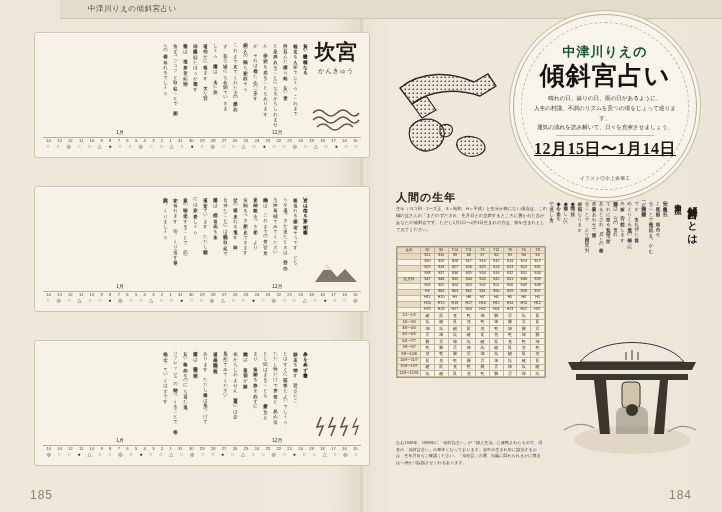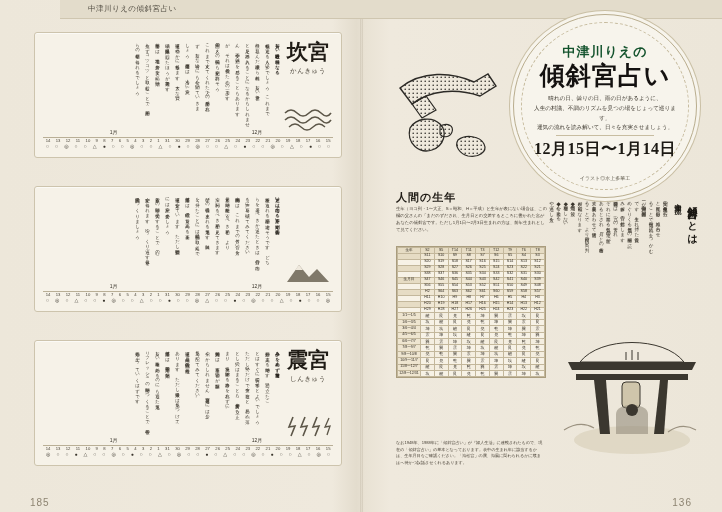--- a/index.html
+++ b/index.html
@@ -19,29 +19,30 @@
   }
   
   .runhead{
     position:absolute;left:16px;top:0;width:706px;height:18px;
     background:#e3dccb;border-bottom:1px solid #cfc6b0;margin-left:44px;
   }
   .runhead span{
     position:absolute;left:28px;top:4px;font-size:7.5px;letter-spacing:.5px;color:#4b463c;
   }
   
-  .folio{position:absolute;bottom:4px;font-size:10px;color:#8d8471;letter-spacing:1px;}
+  .folio{position:absolute;bottom:10px;font-size:12px;color:#8d8471;letter-spacing:1px;}
   .folio.left{left:30px;}
   .folio.right{right:30px;}
 
   
   .block{
     position:absolute;left:34px;width:306px;height:124px;
     background:#f6f2e8;border:1px solid #cdc4ad;border-radius:3px;
     box-shadow:0 1px 0 rgba(255,255,255,.6) inset;
+    padding-left:28px;
   }
   .block.b1{top:32px;}
   .block.b2{top:186px;}
   .block.b3{top:340px;}
 
   .palace-name{
     position:absolute;right:10px;top:8px;width:46px;text-align:center;
   }
   .palace-kanji{
     font-family:"Liberation Serif", serif;
@@ -117,21 +118,21 @@
   .seal .t2{
     position:absolute;left:0;right:0;top:44px;text-align:center;
     font-family:Liberation Mono, monospace;font-size:25px;font-weight:700;color:#141110;letter-spacing:1px;
   }
   .seal .t3{
     position:absolute;left:18px;right:18px;top:79px;text-align:center;
     font-size:5.6px;line-height:1.75;color:#3c372e;
   }
   .seal .t4{
     position:absolute;left:0;right:0;top:124px;text-align:center;
-    font-family:"Liberation Serif", serif;font-size:16px;font-weight:700;color:#1b1813;letter-spacing:.5px;
+    font-family:"Liberation Serif", serif;font-size:16px;font-weight:700;color:#1b1813;letter-spacing:.5px;text-decoration:underline;
   }
   .seal .t5{
     position:absolute;left:0;right:0;bottom:16px;text-align:center;
     font-size:5px;color:#5a5446;
   }
   .seal .rule{
     position:absolute;left:42px;right:42px;top:120px;height:1px;background:#c8bda1;
   }
 
   
@@ -412,24 +413,20 @@
         <div class="vcol">対人関係では、率直な物言いが誤解を</div>
         <div class="vcol">招くかもしれません。言葉選びには少し</div>
         <div class="vcol">気を配ってみてください。</div>
         <div class="vcol">金運は上昇傾向。臨時収入の可能性も</div>
         <div class="vcol">あります。ただし浪費には気をつけて。</div>
         <div class="vcol">健康面では、運動不足の解消を。</div>
         <div class="vcol">新しい趣味を始めるのにも適した運気。</div>
         <div class="vcol">リフレッシュの時間をつくることで、仕事の</div>
         <div class="vcol">効率も上がっていくはずです。</div>
       </div>
-    <div class="palace-name">
-      <div class="palace-kanji">震宮</div>
-      <div class="palace-kana">しんきゅう</div>
-    </div>
     <div class="palace-mark">
       <svg viewBox="0 0 50 26" width="50" height="26">
         <path d="M10 4 L6 14 L12 13 L8 23" stroke="#5c5648" fill="none" stroke-width="1.6"></path>
         <path d="M22 4 L18 14 L24 13 L20 23" stroke="#5c5648" fill="none" stroke-width="1.6"></path>
         <path d="M34 4 L30 14 L36 13 L32 23" stroke="#5c5648" fill="none" stroke-width="1.6"></path>
         <path d="M46 5 L42 14 L47 13 L44 22" stroke="#5c5648" fill="none" stroke-width="1.3"></path>
       </svg>
     </div>
     <div class="calstrip">
       <div class="cal-labels">
@@ -837,15 +834,15 @@
       <path d="M104 62 L98 116 L108 116 L112 62 Z" fill="#3b372f"></path>
       <path d="M24 44 C44 18, 108 18, 128 44 Z" fill="#efe9dd" stroke="#3b372f" stroke-width="1"></path>
       <path d="M70 42 L70 34 M76 42 L76 32 M82 42 L82 34" stroke="#3b372f" stroke-width="1"></path>
       <rect x="66" y="64" width="18" height="26" rx="4" fill="#cfc5ab" stroke="#3b372f" stroke-width="1"></rect>
       <path d="M60 96 C60 84, 92 84, 92 96 L92 116 L60 116 Z" fill="#8d8574" opacity=".55"></path>
       <circle cx="76" cy="92" r="6" fill="#3b372f"></circle>
       <path d="M8 112 q16 -10 30 -2 M112 114 q14 -10 28 -2" stroke="#9b9280" fill="none" stroke-width="1.2"></path>
     </svg>
   </div>
 
-  <div class="folio right">136</div>
+  <div class="folio right">184</div>
 
 </div>
 
 </body></html>

